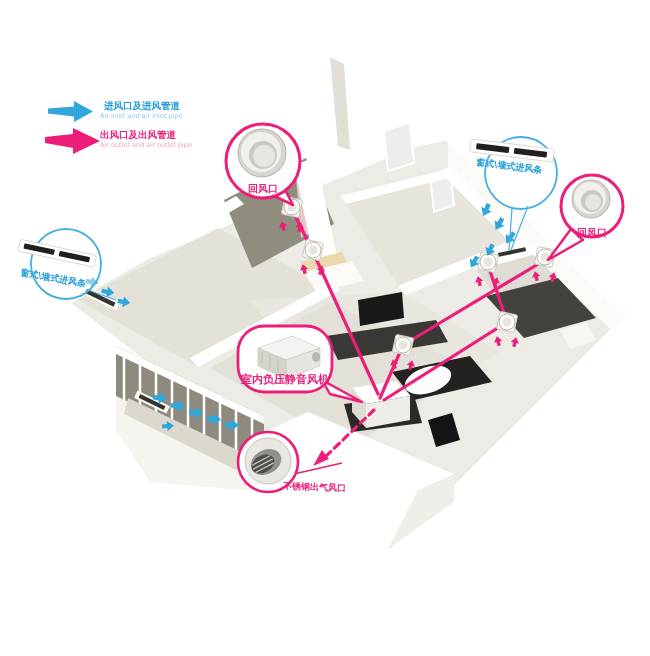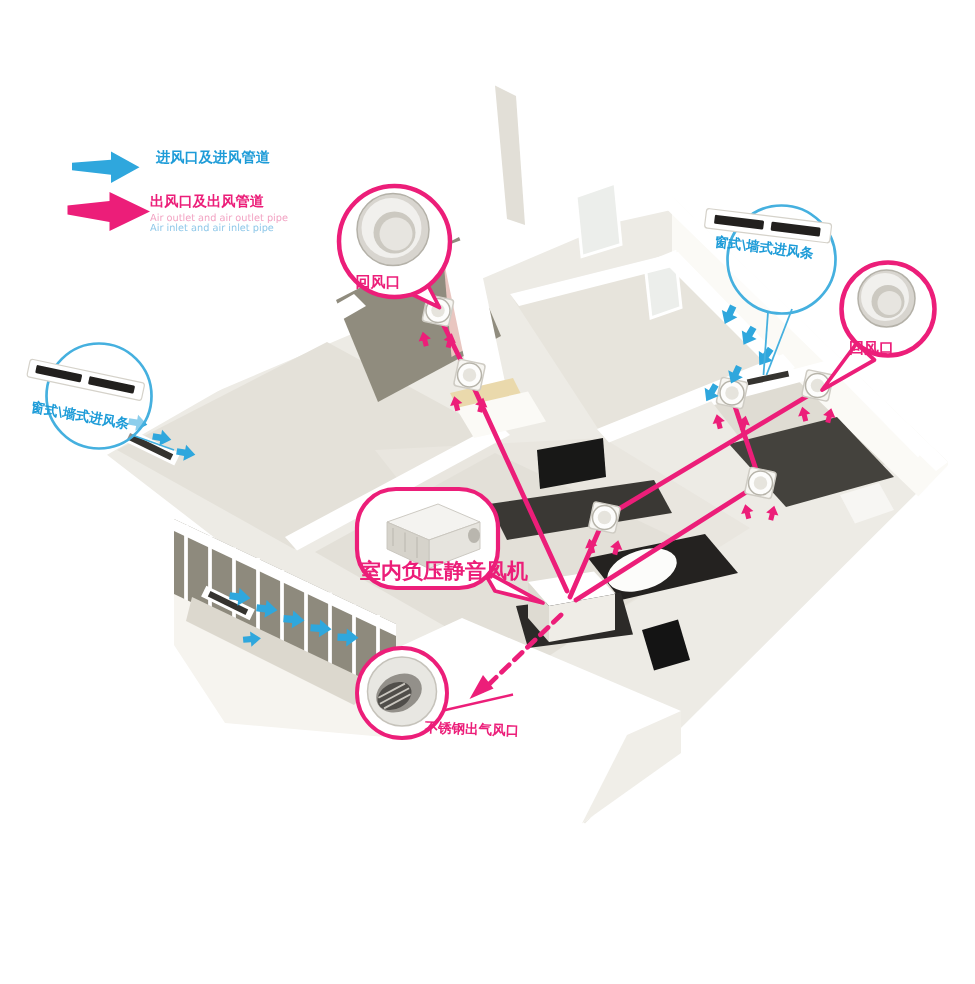--- a/index.html
+++ b/index.html
@@ -4,26 +4,26 @@
 <style>
   html,body{margin:0;padding:0;background:#ffffff;}
   #stage{position:relative;width:650px;height:656px;background:#ffffff;overflow:hidden;
          font-family:"DejaVu Sans",sans-serif;}
   #scene{position:absolute;left:0;top:0;}
   .lbl{position:absolute;font-weight:bold;line-height:1.1;white-space:nowrap;
        font-family:"DejaVu Sans",sans-serif;}
   .lbl-magenta{color:#EC1E79;}
   .lbl-blue{color:#1E9CD8;}
   .legend-zh-inlet{color:#1E9CD8;font-size:9.5px;font-weight:bold;}
-  .legend-en-inlet{color:#8FC8E9;font-size:6.5px;margin-top:36px;}
+  .legend-en-inlet{color:#8FC8E9;font-size:6.5px;}
   .legend-zh-outlet{color:#EC1E79;font-size:9.5px;font-weight:bold;}
   .legend-en-outlet{color:#F2A3C3;font-size:6.5px;}
-  .lbl-callout{font-size:10px;}
+  .lbl-callout{font-size:10px;text-align:center;}
   .lbl-strip{font-size:9px;}
-  .lbl-fan{font-size:14px;text-align:center;}
+  .lbl-fan{font-size:11px;text-align:center;}
   .lbl-steel{font-size:9px;}
 </style>
 </head>
 <body>
 
 <div id="stage">
 
 <svg id="scene" width="650" height="656" viewBox="0 0 650 656">
   <defs>
     <path id="fa" d="M0,-7 L6,1 L2.4,1 L2.4,7 L-2.4,7 L-2.4,1 L-6,1 Z"></path>

